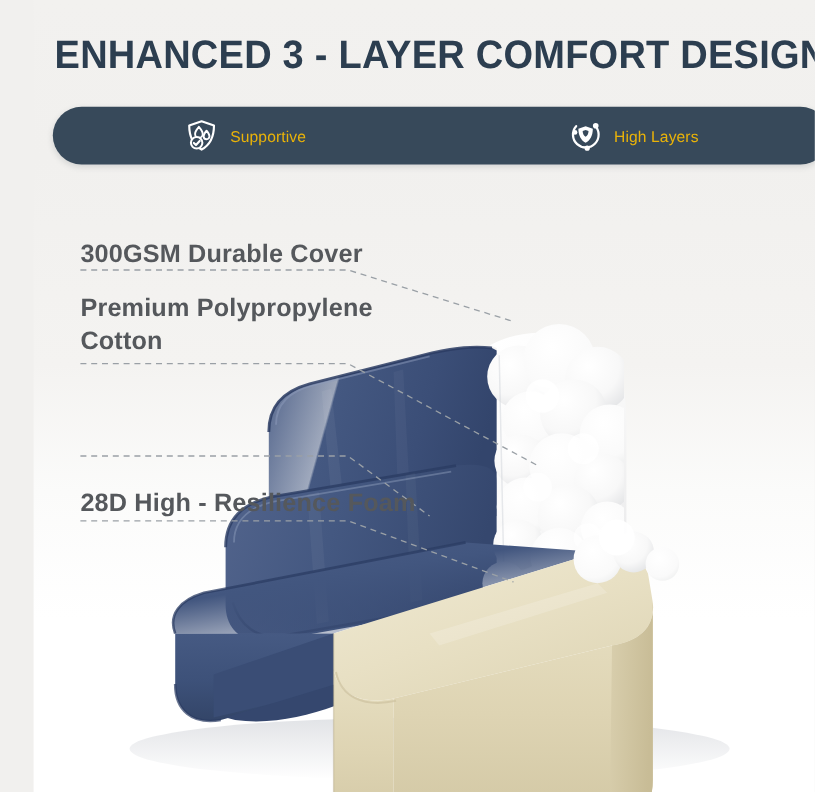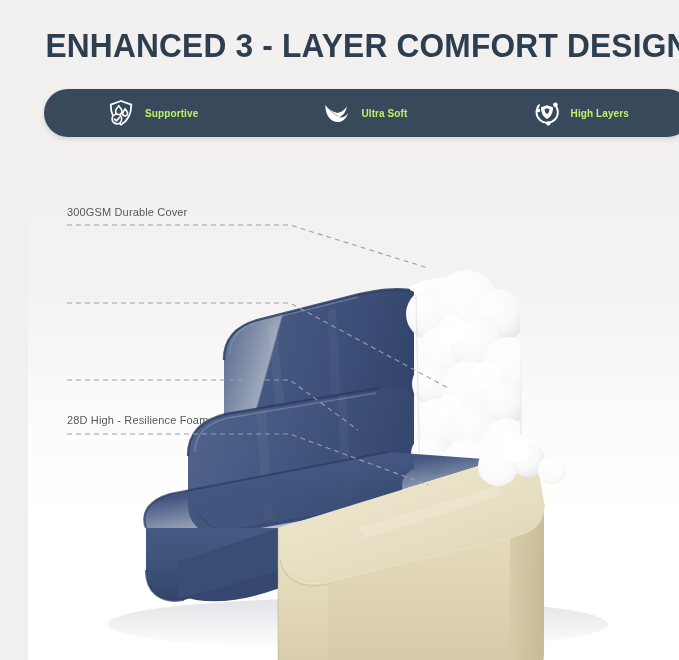--- a/index.html
+++ b/index.html
@@ -60,35 +60,35 @@
     gap: 9px;
     padding: 0 4px;
   }
   .badge-icon {
     width: 30px;
     height: 30px;
     flex: 0 0 30px;
     display: block;
   }
   .badge-label {
-    color: #bef264;
-    font-size: 10px;
-    font-weight: 700;
+    color: #eab308;
+    font-size: 13px;
+    font-weight: 400;
     letter-spacing: 0.1px;
     white-space: nowrap;
     font-family: "Liberation Sans", sans-serif;
   }
 
   
   .anno {
     position: absolute;
     color: #55585c;
-    font-size: 11px;
+    font-size: 21px;
     line-height: 28px;
-    font-weight: 400;
+    font-weight: 700;
     letter-spacing: 0.15px;
     white-space: nowrap;
     font-family: "Liberation Sans", sans-serif;
   }
   #anno-0 { left: 39px; top: 198px; }
   #anno-1 { left: 39px; top: 243px; }
   #anno-2 { left: 39px; top: 320px; }
   #anno-3 { left: 39px; top: 406px; text-align: center; }
 
   
@@ -121,30 +121,20 @@
       <svg class="badge-icon" viewBox="0 0 32 32">
         <path d="M16 3.2 L27 7.0 C27 16.5 23.6 24.2 16 28.4 C8.4 24.2 5 16.5 5 7.0 Z" fill="none" stroke="#ffffff" stroke-width="1.9" stroke-linejoin="round"></path>
         <path d="M13.6 8.2 C13.6 8.2 10.2 12.2 10.2 14.5 a3.4 3.4 0 0 0 6.8 0 C17 12.2 13.6 8.2 13.6 8.2 Z" fill="none" stroke="#ffffff" stroke-width="1.7" stroke-linejoin="round"></path>
         <path d="M20.4 11.6 C20.4 11.6 17.8 14.8 17.8 16.6 a2.6 2.6 0 0 0 5.2 0 C23 14.8 20.4 11.6 20.4 11.6 Z" fill="none" stroke="#ffffff" stroke-width="1.7" stroke-linejoin="round"></path>
         <circle cx="11.6" cy="22.4" r="5.1" fill="#37495a" stroke="#ffffff" stroke-width="1.8"></circle>
         <path d="M9.1 22.5 l1.9 1.9 l3.3 -3.6" fill="none" stroke="#ffffff" stroke-width="1.9" stroke-linecap="round" stroke-linejoin="round"></path>
       </svg>
       <span class="badge-label">Supportive</span>
     </div>
 
-    <div class="badge">
-      <svg class="badge-icon" viewBox="0 0 32 32">
-        <path d="M3.5 7.5 C3.5 16.5 7.5 24.5 15.3 25.6 C21.0 26.4 25.6 22.5 27.8 16.2
-                 C25.0 19.9 21.4 21.6 18.2 20.6 C22.4 19.0 25.4 15.0 26.6 8.8
-                 C23.4 13.8 19.4 16.3 15.6 15.6 C11.0 14.8 6.8 11.6 3.5 7.5 Z" fill="#ffffff"></path>
-        <path d="M5.6 9.4 C9.6 14.6 13.0 17.6 17.2 19.4" fill="none" stroke="#37495a" stroke-width="0.9" stroke-linecap="round" opacity="0.55"></path>
-        <path d="M10.2 9.0 C12.4 12.6 14.4 14.9 17.0 16.3" fill="none" stroke="#37495a" stroke-width="0.7" stroke-linecap="round" opacity="0.35"></path>
-      </svg>
-      <span class="badge-label">Ultra Soft</span>
-    </div>
 
     <div class="badge">
       <svg class="badge-icon" viewBox="0 0 32 32">
         <path d="M24.2 7.0 a11.4 11.4 0 1 1 -16.6 0.6" fill="none" stroke="#ffffff" stroke-width="2.0" stroke-linecap="round"></path>
         <path d="M16 7.6 L22.4 9.8 C22.4 15.4 20.4 19.9 16 22.4 C11.6 19.9 9.6 15.4 9.6 9.8 Z" fill="#ffffff"></path>
         <path d="M16 11.0 l2.6 0.9 c0 2.3 -0.9 4.2 -2.6 5.2 c-1.7 -1.0 -2.6 -2.9 -2.6 -5.2 Z" fill="#37495a"></path>
         <circle cx="25.0" cy="7.2" r="2.5" fill="#ffffff"></circle>
         <circle cx="6.6" cy="13.2" r="2.1" fill="#ffffff"></circle>
         <circle cx="17.4" cy="27.2" r="2.3" fill="#ffffff"></circle>
       </svg>
@@ -324,17 +314,21 @@
 
       <path d="M39 380 L262 380 L330 430"></path>
 
       <path d="M39 434 L262 434 L400 485"></path>
     </g>
   </svg>
 
   <div class="anno" id="anno-0">
     <div>300GSM Durable Cover</div>
   </div>
+  <div class="anno" id="anno-1">
+    <div>Premium Polypropylene</div>
+    <div>Cotton</div>
+  </div>
   <div class="anno" id="anno-3">
     <div>28D High - Resilience Foam</div>
   </div>
 
 </div>
 
 </body></html>

